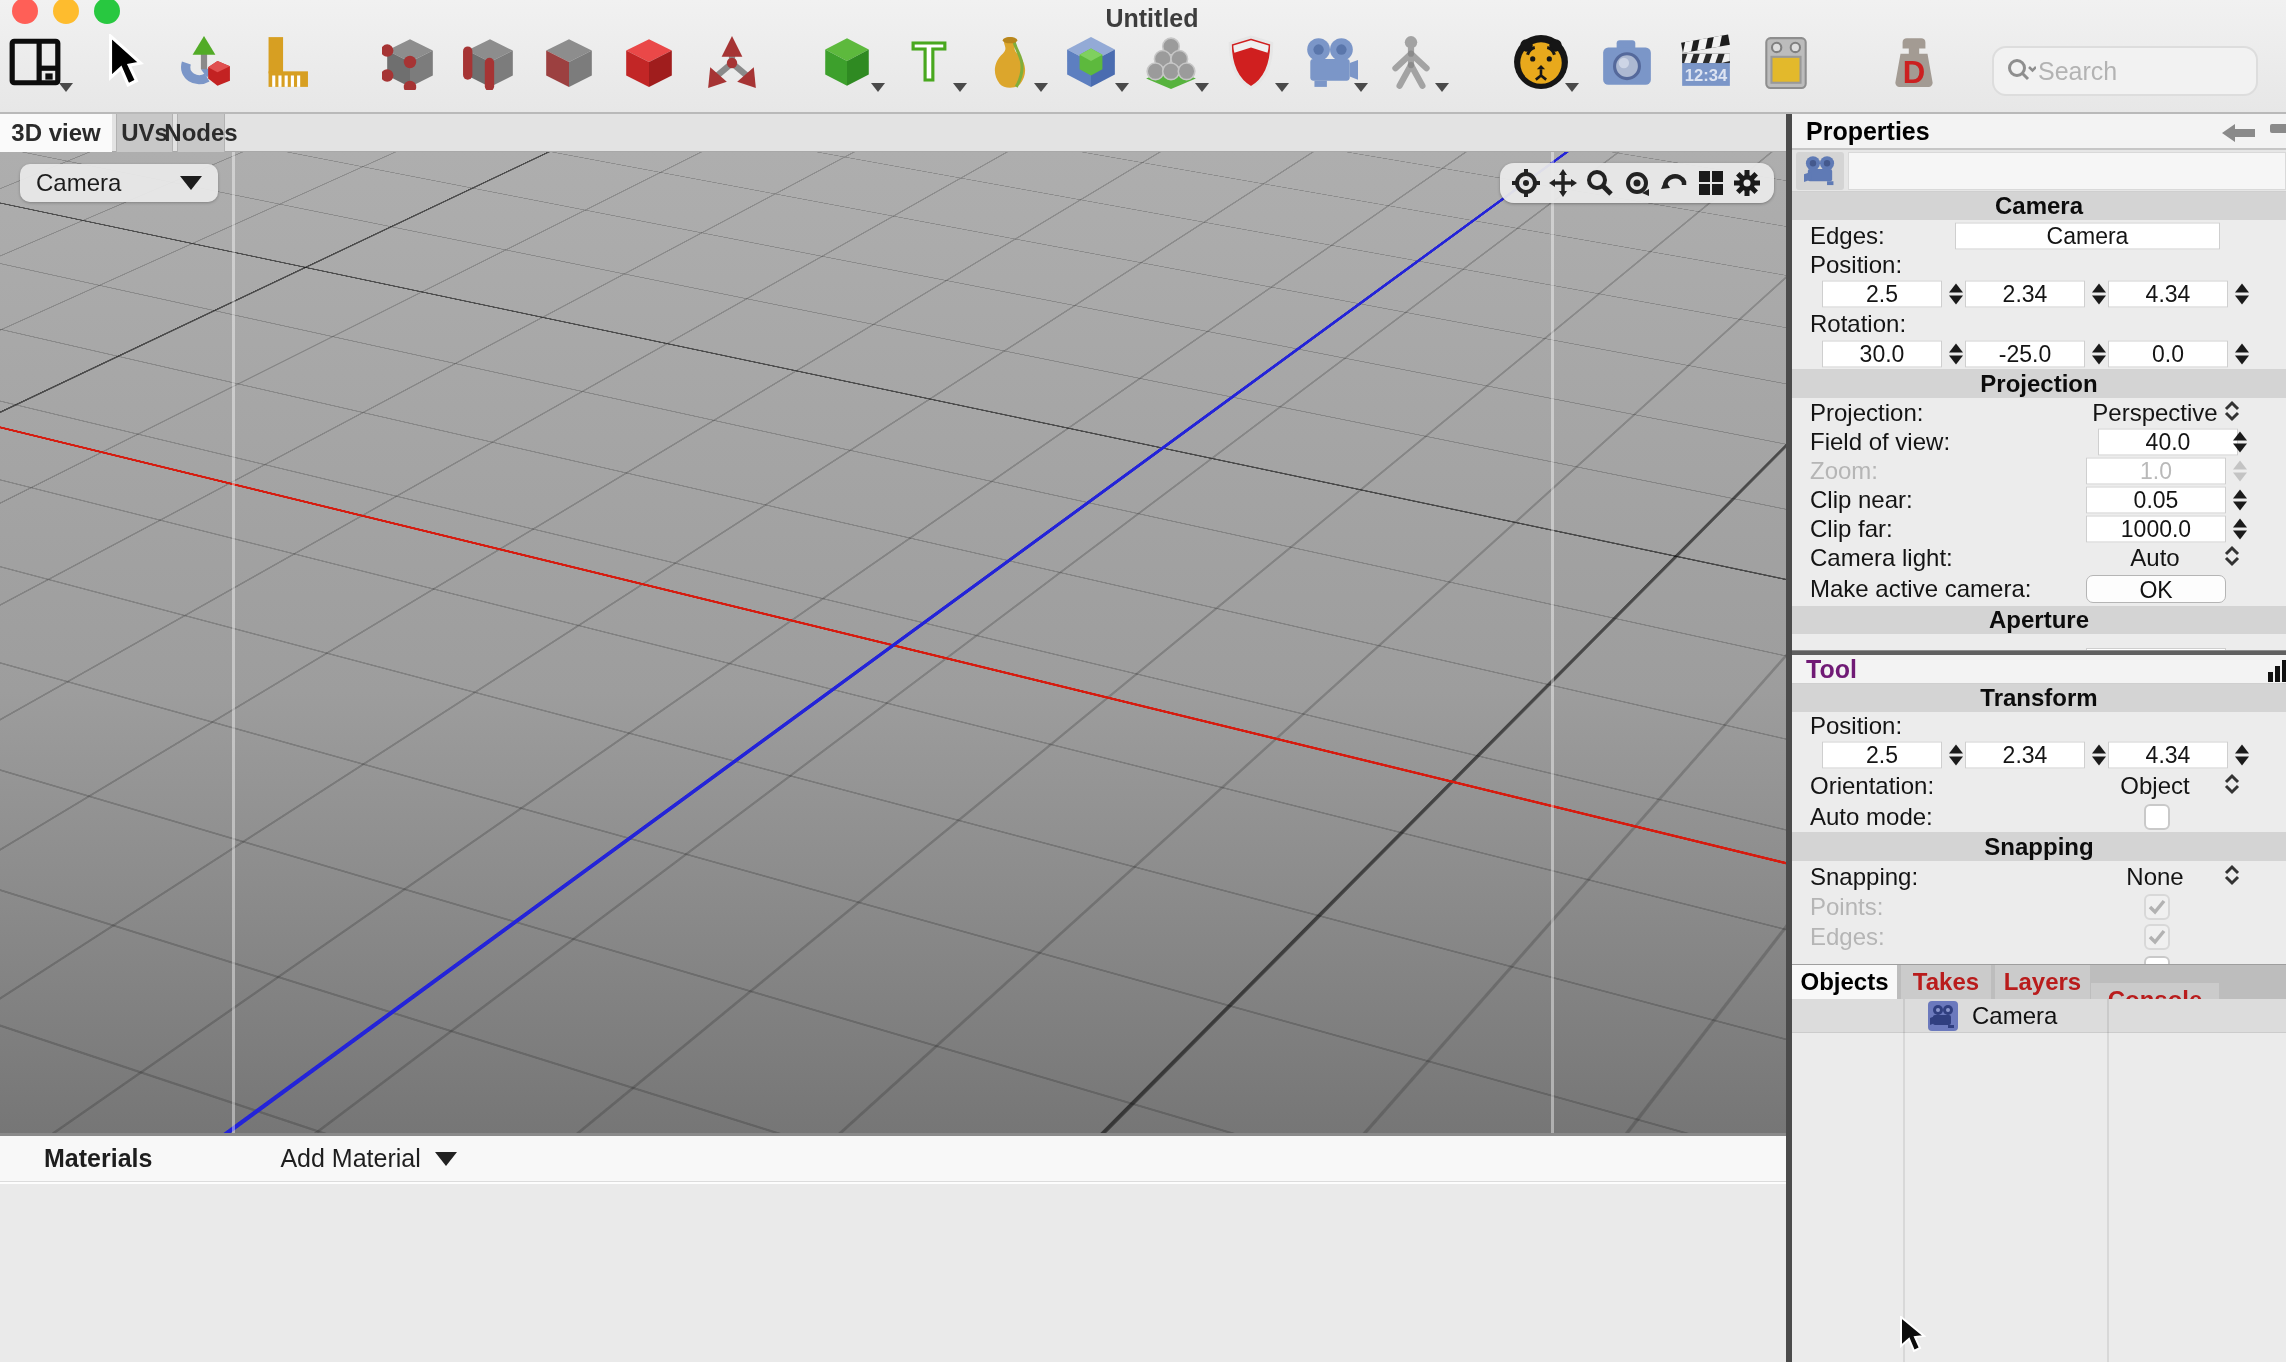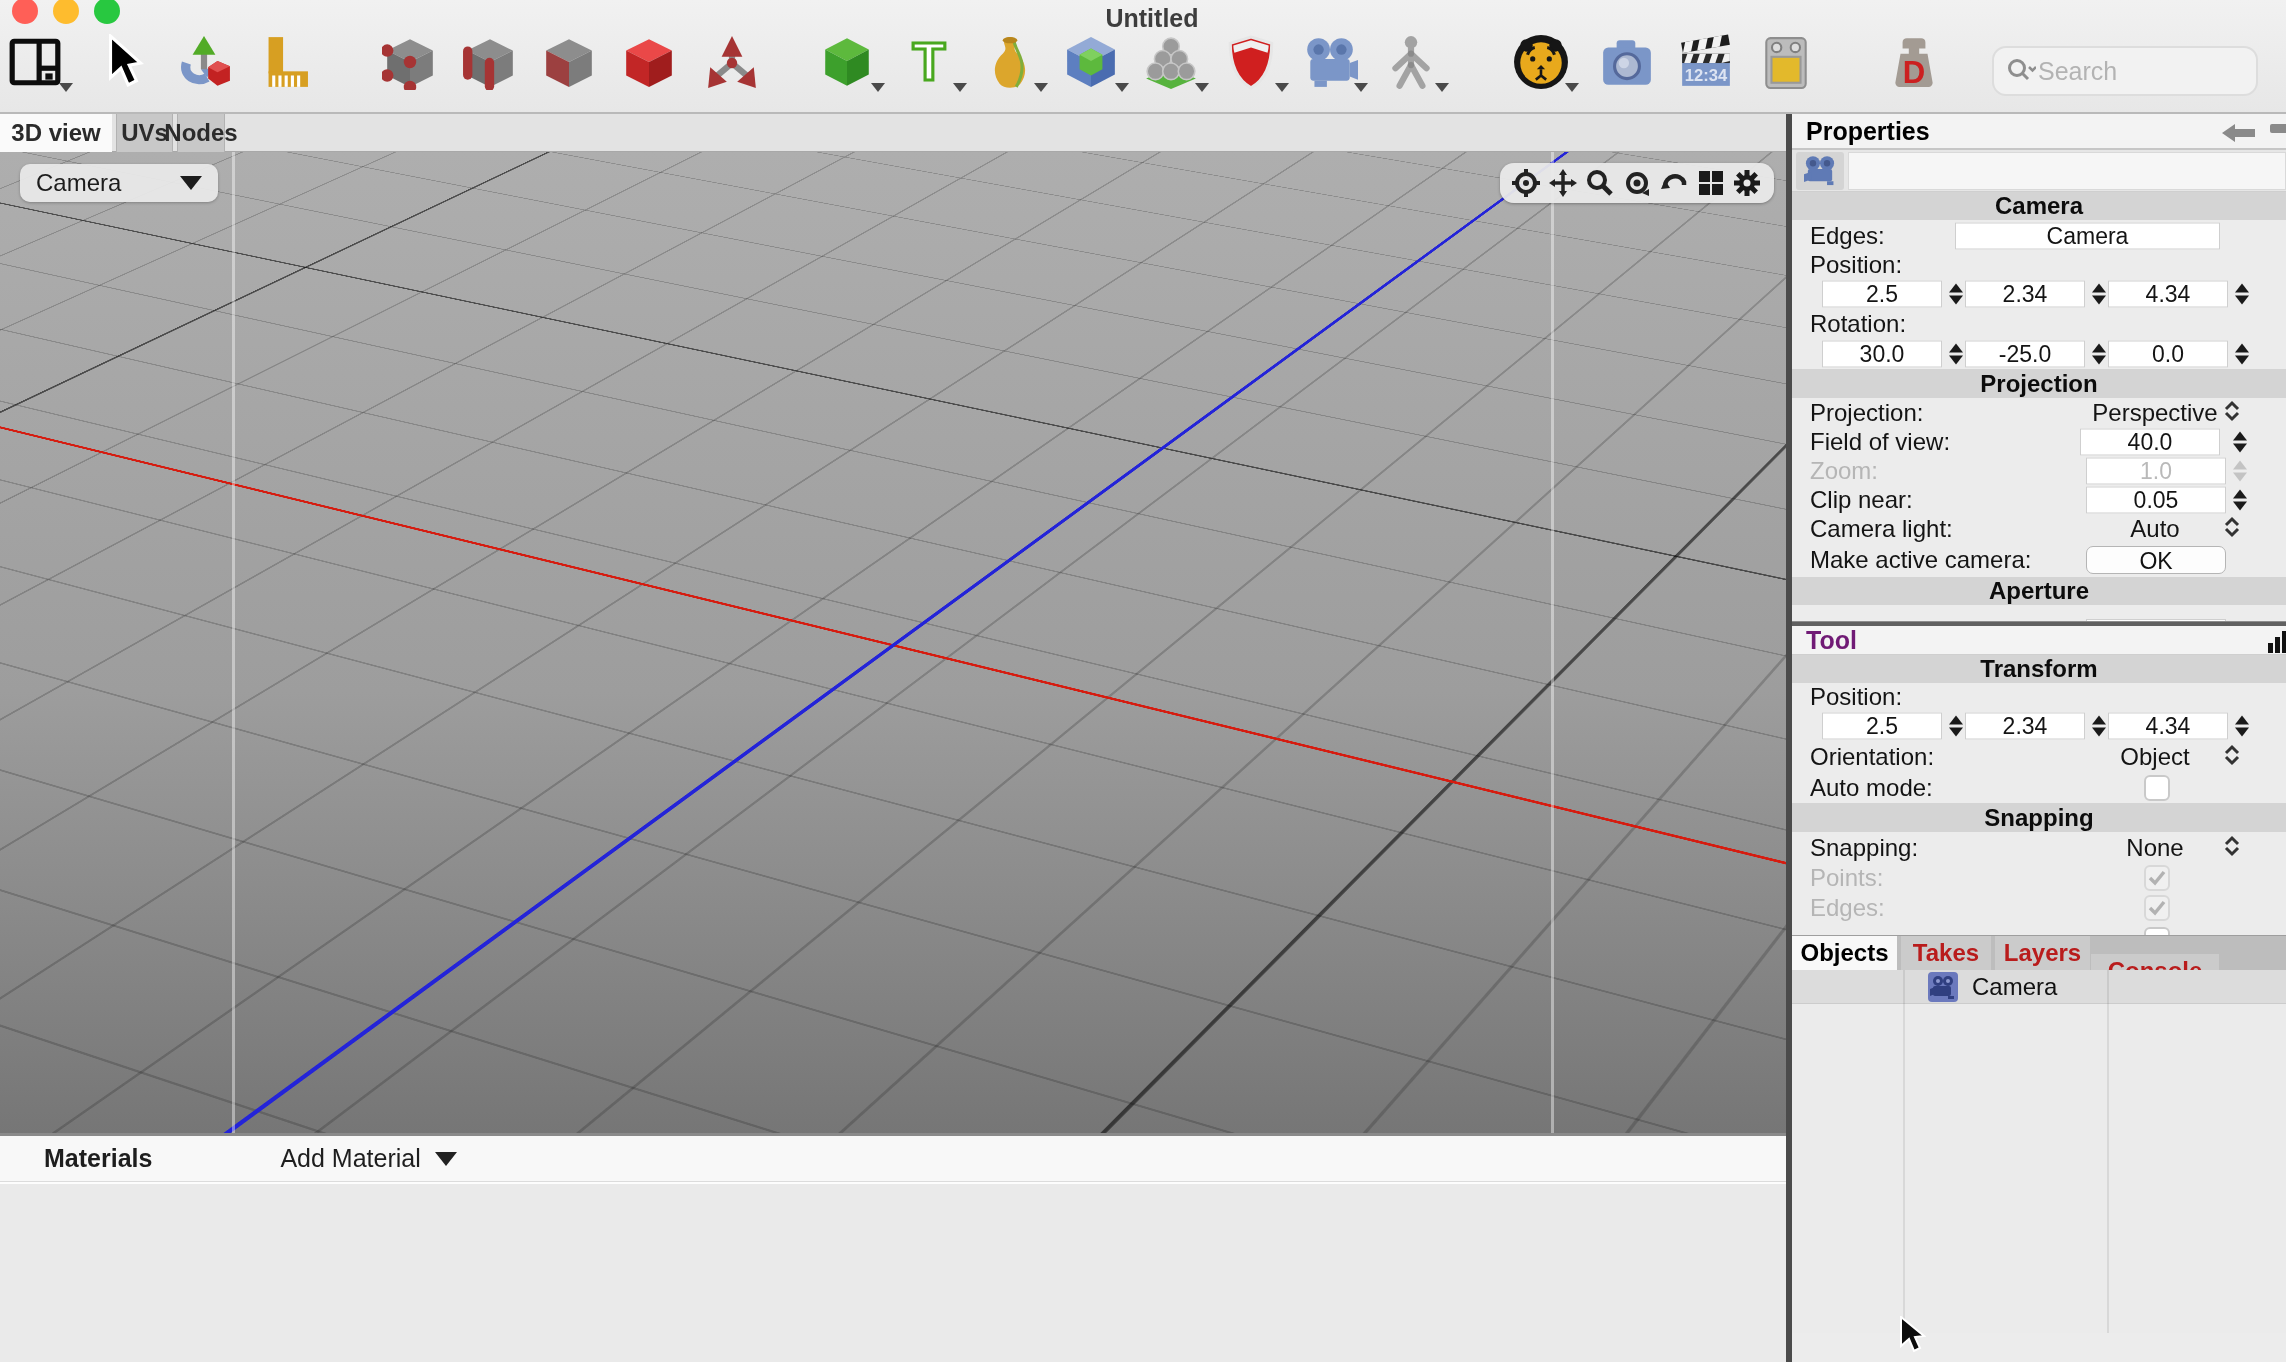--- a/index.html
+++ b/index.html
@@ -556,21 +556,21 @@
     <div class="prow">
       <span class="plabel">Projection:</span>
       <span class="selval">Perspective</span>
       <span class="chev"><svg width="20" height="22" viewBox="0 0 20 22">
             <path d="M4,9 L10,3 L16,9 M4,13 L10,19 L16,13" fill="none" stroke="#333" stroke-width="3"></path>
           </svg></span>
     </div>
 
     <div class="prow">
       <span class="plabel">Field of view:</span>
-      <input class="nfield" style="left: 288px; width: 140px;" value="40.0">
+      <input class="nfield" style="left: 306px; width: 140px;" value="40.0">
       <span class="stp" style="left:440px;">
           <i class="u"></i>
           <i class="d"></i>
         </span>
     </div>
 
     <div class="prow">
       <span class="plabel dis">Zoom:</span>
       <input class="nfield dis" style="left: 294px; width: 140px;" value="1.0">
       <span class="stp dis" style="left:440px;">
@@ -581,20 +581,28 @@
 
     <div class="prow">
       <span class="plabel">Clip near:</span>
       <input class="nfield" style="left: 294px; width: 140px;" value="0.05">
       <span class="stp" style="left:440px;">
           <i class="u"></i>
           <i class="d"></i>
         </span>
     </div>
 
+    <div class="prow">
+      <span class="plabel">Clip far:</span>
+      <input class="nfield" style="left: 294px; width: 140px;" value="1000.0">
+      <span class="stp" style="left:440px;">
+          <i class="u"></i>
+          <i class="d"></i>
+        </span>
+    </div>
 
     <div class="prow">
       <span class="plabel">Camera light:</span>
       <span class="selval">Auto</span>
       <span class="chev"><svg width="20" height="22" viewBox="0 0 20 22">
             <path d="M4,9 L10,3 L16,9 M4,13 L10,19 L16,13" fill="none" stroke="#333" stroke-width="3"></path>
           </svg></span>
     </div>
 
     <div class="prow" style="height:34px;">

